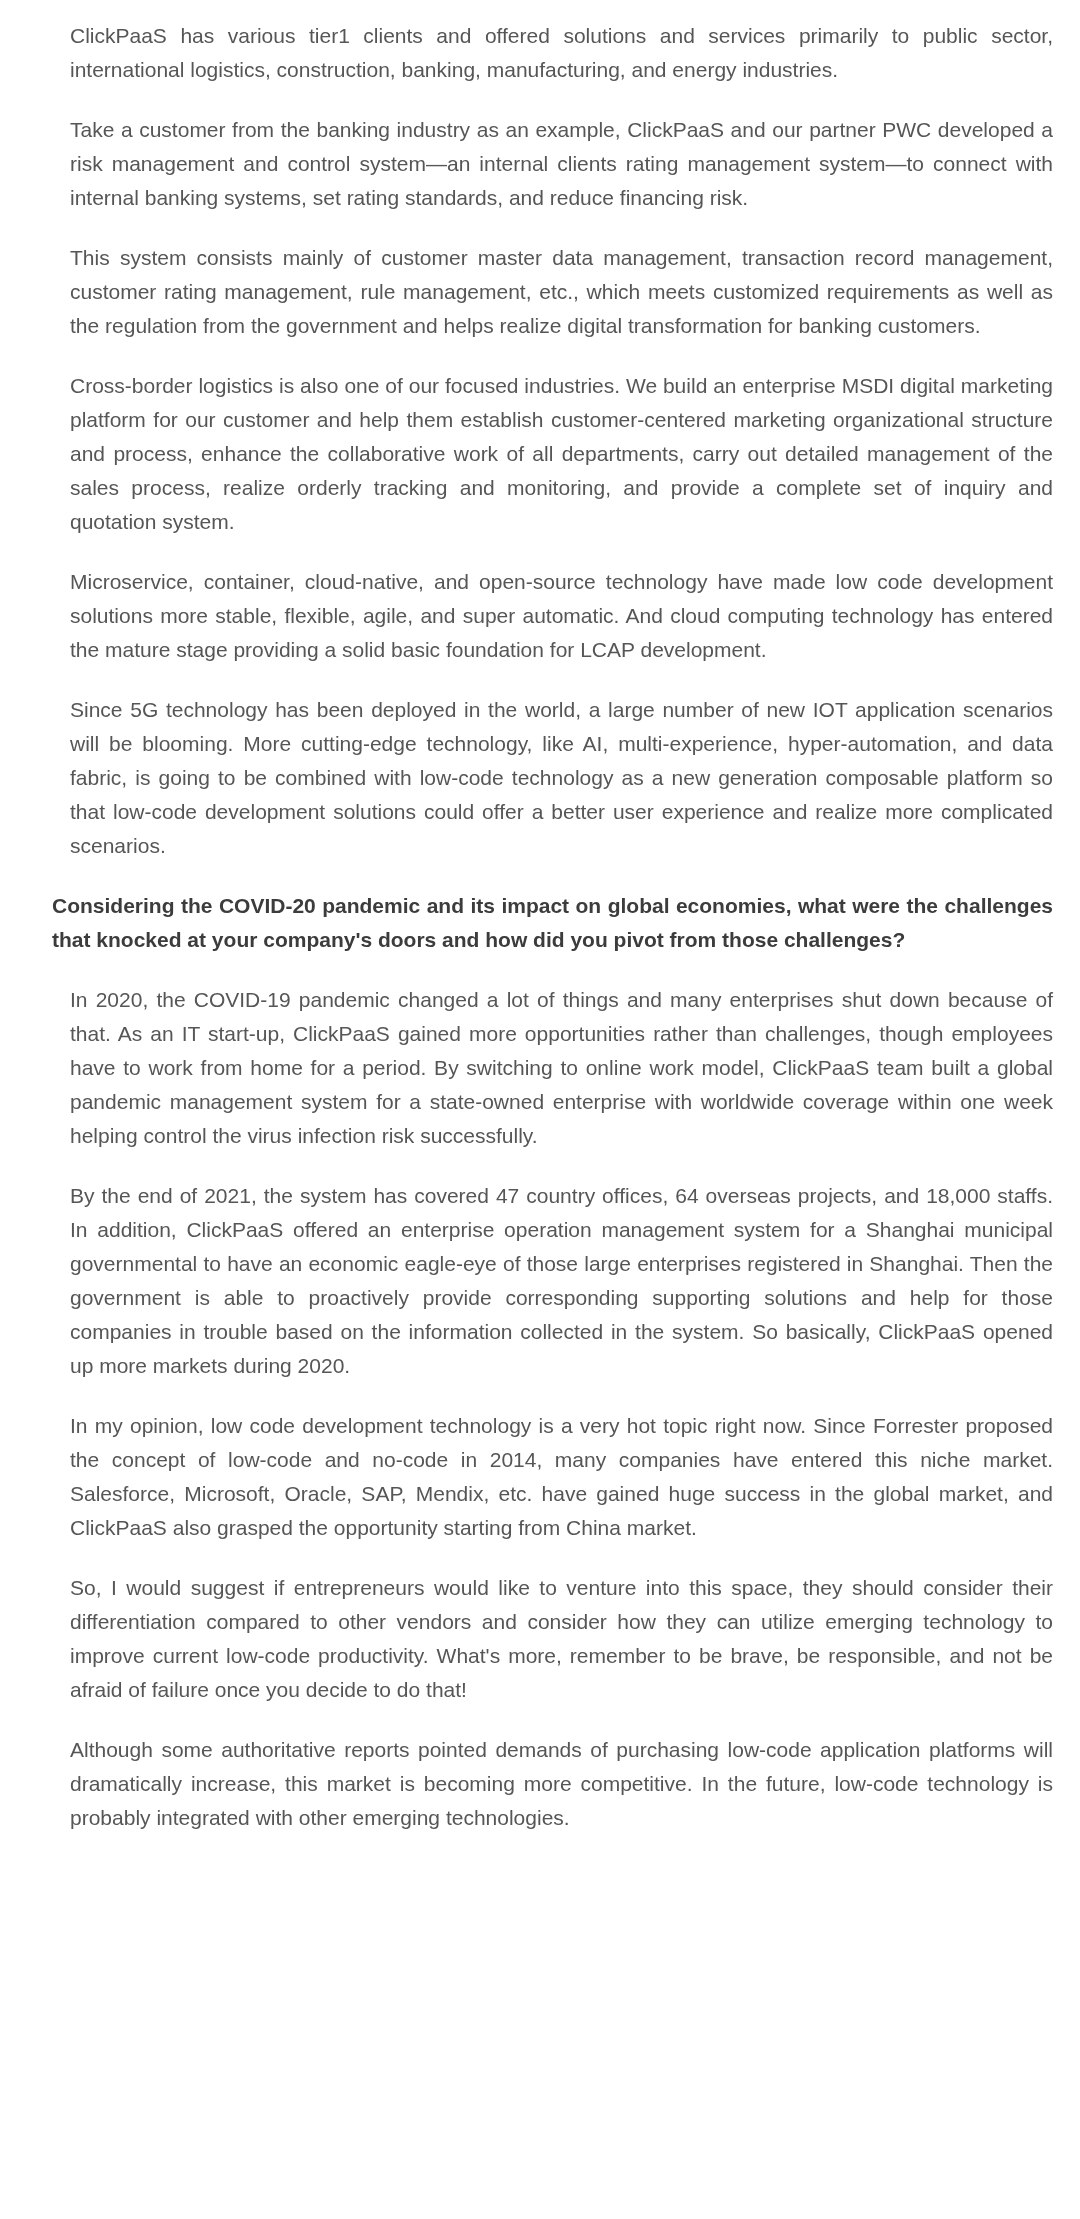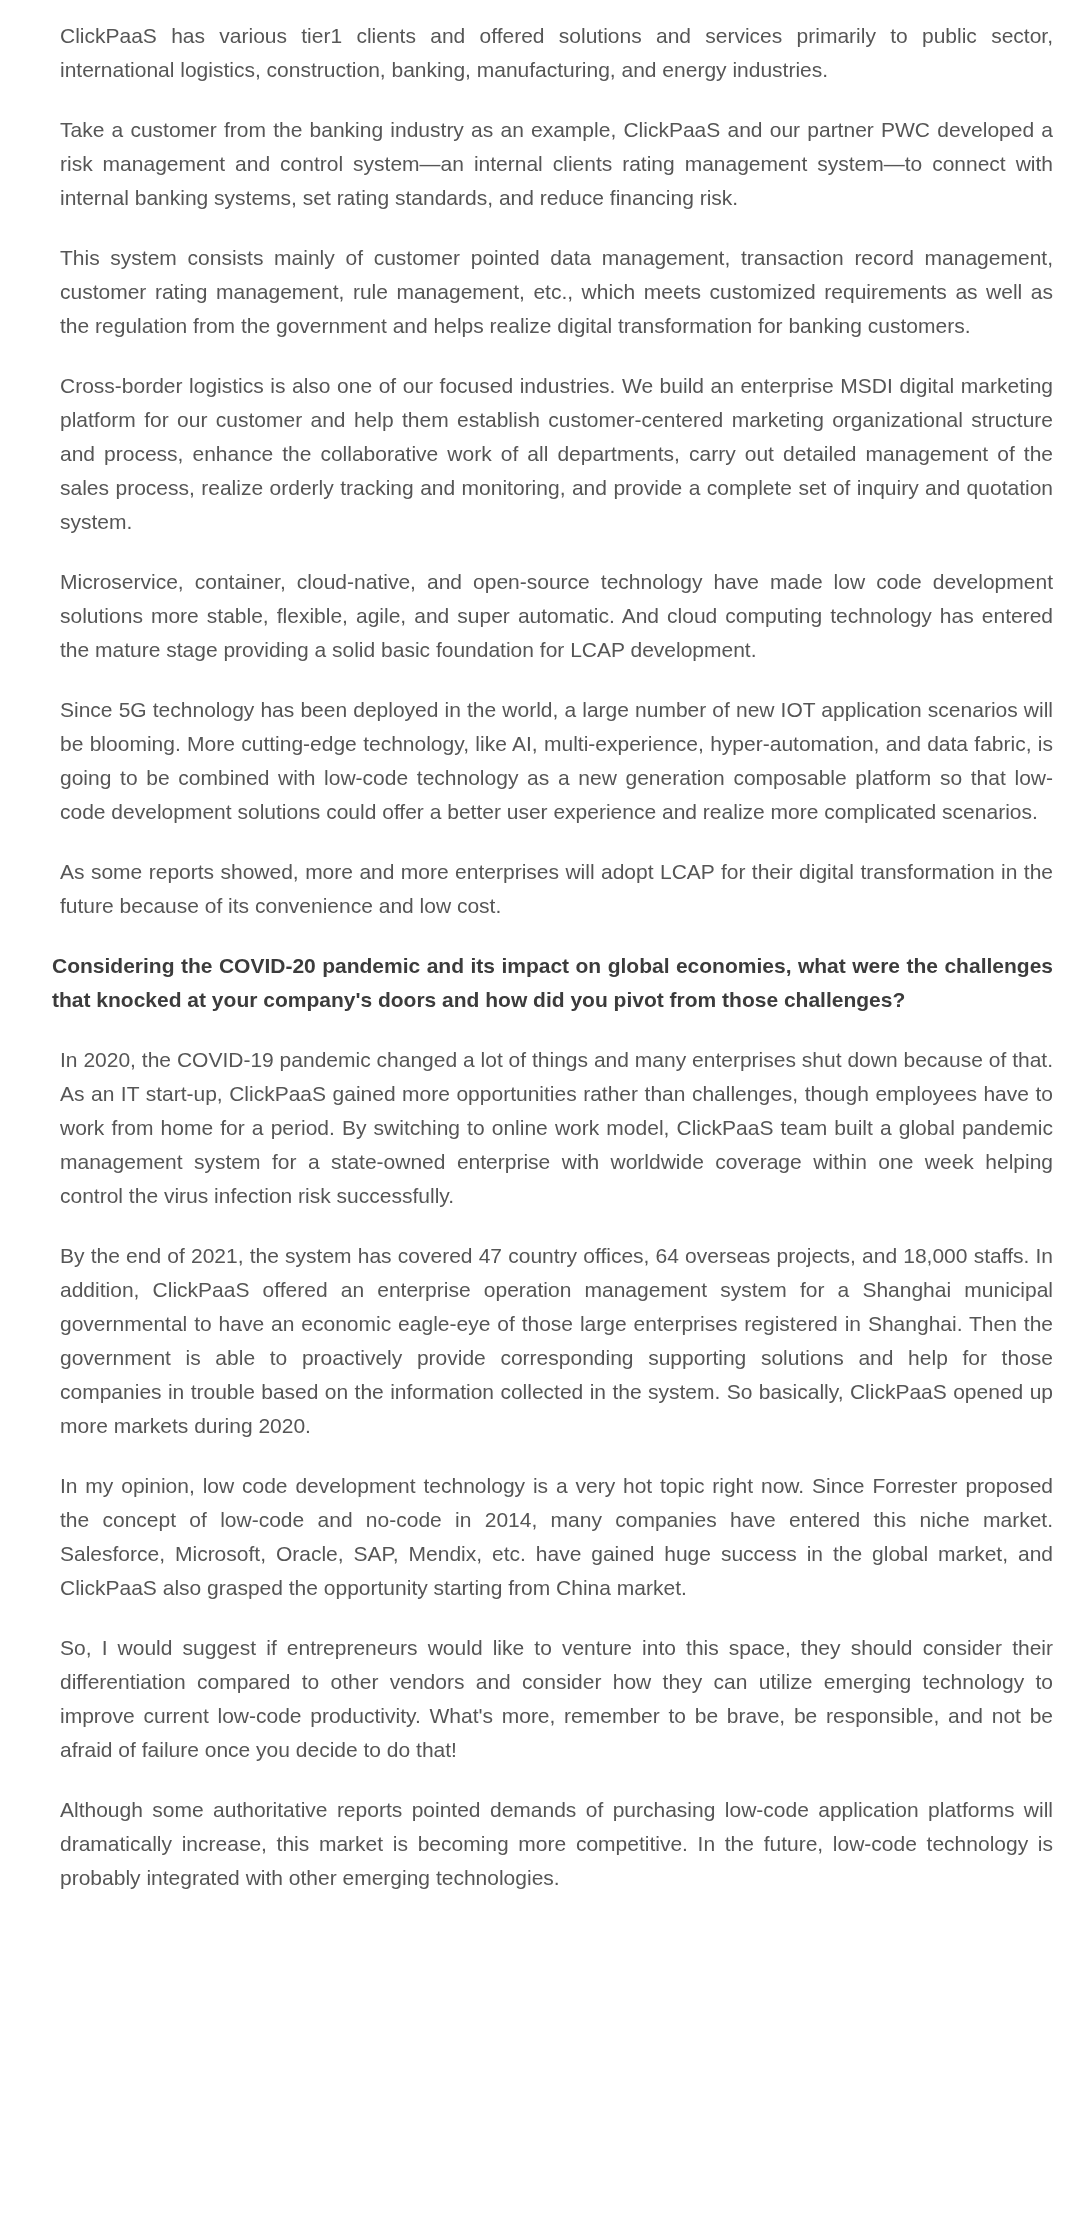--- a/index.html
+++ b/index.html
@@ -25,35 +25,34 @@
     color: #3c3c3c;
     text-align: justify;
     margin: 0 0 26px 0;
   }
   .article .answer {
     font-size: 21px;
     line-height: 34px;
     font-weight: normal;
     color: #565656;
     text-align: justify;
-    margin: 0 0 26px 8px;
+    margin: 0 0 26px 18px;
   }
 </style>
 </head>
 <body>
 
 <div class="page">
   <div class="article">
       <p class="answer">ClickPaaS has various tier1 clients and offered solutions and services primarily to public sector, international logistics, construction, banking, manufacturing, and energy industries.</p>
       <p class="answer">Take a customer from the banking industry as an example, ClickPaaS and our partner PWC developed a risk management and control system—an internal clients rating management system—to connect with internal banking systems, set rating standards, and reduce financing risk.</p>
-      <p class="answer">This system consists mainly of customer pointed data management, transaction record management, customer rating management, rule management, etc., which meets customized requirements as well as the regulation from the government and helps realize digital transformation for banking customers.</p>
+      <p class="answer">This system consists mainly of customer master data management, transaction record management, customer rating management, rule management, etc., which meets customized requirements as well as the regulation from the government and helps realize digital transformation for banking customers.</p>
       <p class="answer">Cross-border logistics is also one of our focused industries. We build an enterprise MSDI digital marketing platform for our customer and help them establish customer-centered marketing organizational structure and process, enhance the collaborative work of all departments, carry out detailed management of the sales process, realize orderly tracking and monitoring, and provide a complete set of inquiry and quotation system.</p>
       <p class="answer">Microservice, container, cloud-native, and open-source technology have made low code development solutions more stable, flexible, agile, and super automatic. And cloud computing technology has entered the mature stage providing a solid basic foundation for LCAP development.</p>
       <p class="answer">Since 5G technology has been deployed in the world, a large number of new IOT application scenarios will be blooming. More cutting-edge technology, like AI, multi-experience, hyper-automation, and data fabric, is going to be combined with low-code technology as a new generation composable platform so that low-code development solutions could offer a better user experience and realize more complicated scenarios.</p>
-      <p class="answer">As some reports showed, more and more enterprises will adopt LCAP for their digital transformation in the future because of its convenience and low cost.</p>
       <h2 class="question">Considering the COVID-20 pandemic and its impact on global economies, what were the challenges that knocked at your company's doors and how did you pivot from those challenges?</h2>
       <p class="answer">In 2020, the COVID-19 pandemic changed a lot of things and many enterprises shut down because of that. As an IT start-up, ClickPaaS gained more opportunities rather than challenges, though employees have to work from home for a period. By switching to online work model, ClickPaaS team built a global pandemic management system for a state-owned enterprise with worldwide coverage within one week helping control the virus infection risk successfully.</p>
       <p class="answer">By the end of 2021, the system has covered 47 country offices, 64 overseas projects, and 18,000 staffs. In addition, ClickPaaS offered an enterprise operation management system for a Shanghai municipal governmental to have an economic eagle-eye of those large enterprises registered in Shanghai. Then the government is able to proactively provide corresponding supporting solutions and help for those companies in trouble based on the information collected in the system. So basically, ClickPaaS opened up more markets during 2020.</p>
       <p class="answer">In my opinion, low code development technology is a very hot topic right now. Since Forrester proposed the concept of low-code and no-code in 2014, many companies have entered this niche market. Salesforce, Microsoft, Oracle, SAP, Mendix, etc. have gained huge success in the global market, and ClickPaaS also grasped the opportunity starting from China market.</p>
       <p class="answer">So, I would suggest if entrepreneurs would like to venture into this space, they should consider their differentiation compared to other vendors and consider how they can utilize emerging technology to improve current low-code productivity. What's more, remember to be brave, be responsible, and not be afraid of failure once you decide to do that!</p>
       <p class="answer">Although some authoritative reports pointed demands of purchasing low-code application platforms will dramatically increase, this market is becoming more competitive. In the future, low-code technology is probably integrated with other emerging technologies.</p>
     </div>
 </div>
 
 </body></html>

